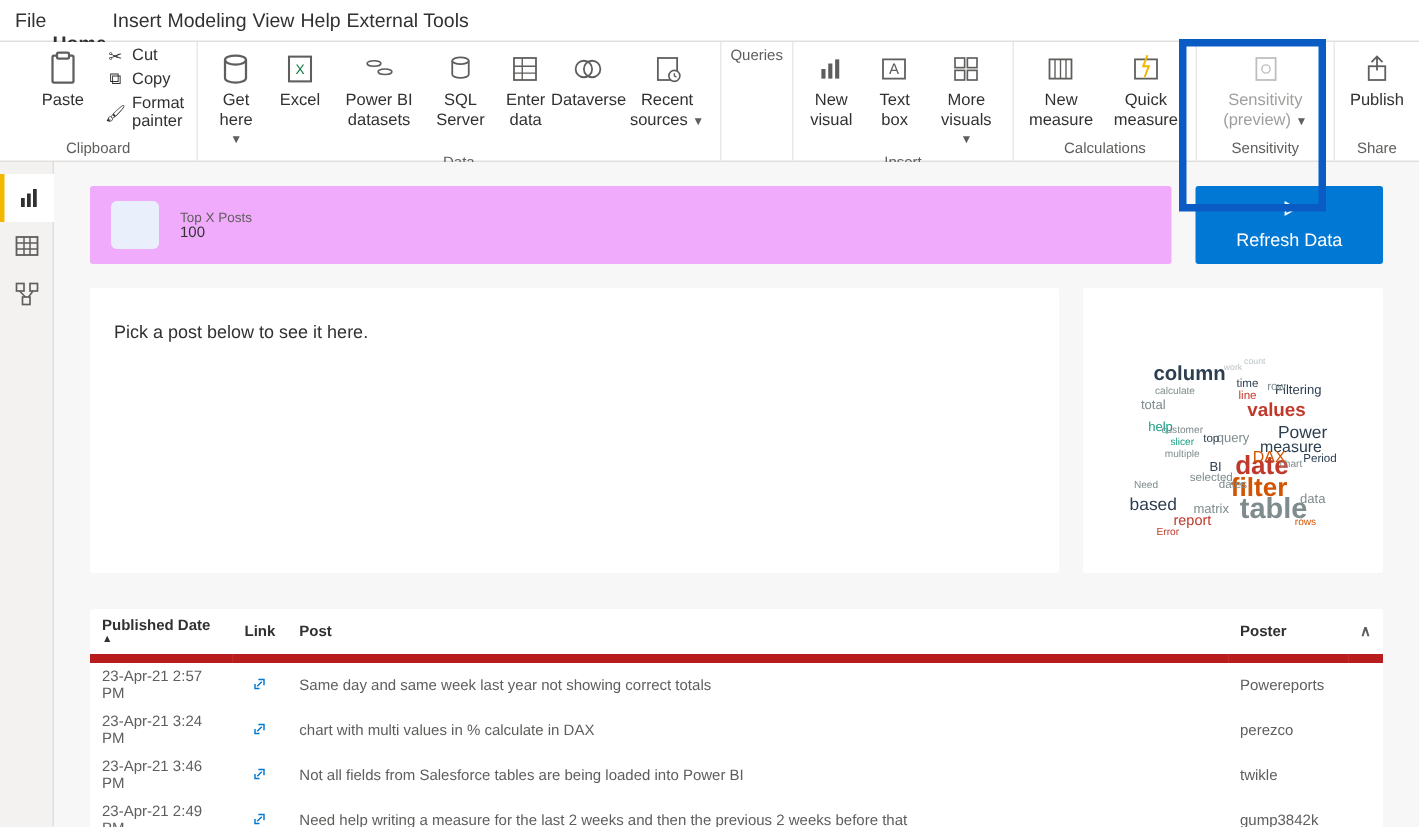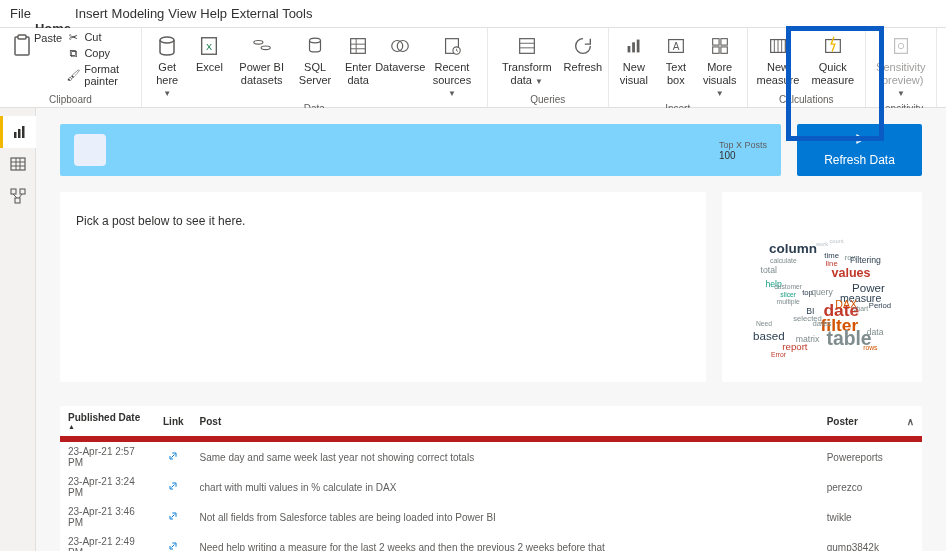--- a/index.html
+++ b/index.html
@@ -16,38 +16,38 @@
   .ribbon { display: flex; background: #fff; height: 80px; border-bottom: 1px solid #e1dfdd; position: relative; }
   .ribbon-group { display: flex; flex-direction: column; align-items: center; border-right: 1px solid #e8e8e8; padding: 2px 6px 1px; }
   .ribbon-group-items { display: flex; align-items: flex-start; flex: 1; gap: 4px; }
   .ribbon-group-label { font-size: 10px; color: #605e5c; padding: 2px 0 1px; }
   .ribbon-btn { display: flex; flex-direction: column; align-items: center; justify-content: flex-start; padding: 2px 4px; cursor: pointer; min-width: 38px; }
   .ribbon-btn-icon { width: 28px; height: 28px; display: flex; align-items: center; justify-content: center; margin-bottom: 1px; }
   .ribbon-btn-label { font-size: 11px; text-align: center; line-height: 1.15; color: #323130; }
   .ribbon-btn.disabled .ribbon-btn-label { color: #a19f9d; }
   .dropdown-caret { font-size: 8px; color: #605e5c; }
   
-  .clipboard-group .paste-btn { display: flex; flex-direction: row; align-items: flex-start; padding: 2px 4px; }
+  .clipboard-group .paste-btn { display: flex; flex-direction: column; align-items: flex-end; padding: 2px 4px; margin-left: 16px; }
   .clipboard-small { display: flex; flex-direction: column; gap: 2px; margin-left: 4px; }
   .clipboard-small-btn { display: flex; align-items: center; gap: 4px; font-size: 11px; padding: 1px 2px; cursor: pointer; }
   .clipboard-small-btn .small-icon { width: 14px; height: 12px; display:flex; align-items:center; justify-content:center; }
   
   .highlight-box { position: absolute; top: -2px; right: 62px; width: 98px; height: 115px; border: 5px solid #0a5cc4; pointer-events: none; z-index: 10; }
   
   
   .main-area { display: flex; height: calc(551px - 108px); }
   .left-rail { width: 36px; background: #f3f2f1; border-right: 1px solid #e1dfdd; display: flex; flex-direction: column; padding-top: 8px; }
   .rail-btn { width: 36px; height: 32px; display: flex; align-items: center; justify-content: center; cursor: pointer; }
   .rail-btn.active { border-left: 3px solid #f2b800; background: #fff; }
   .rail-icon { width: 16px; height: 16px; }
   
   
   .canvas { flex: 1; background: #f7f7f7; padding: 16px 24px; overflow: auto; position: relative; }
   .top-row { display: flex; gap: 16px; margin-bottom: 16px; align-items: stretch; }
-  .card-topx { background: #7dd3fc; flex: 1; padding: 10px 14px; display: flex; align-items: center; gap: 14px; border-radius: 2px; justify-content: space-between; }
+  .card-topx { background: #f0abfc; flex: 1; padding: 10px 14px; display: flex; align-items: center; gap: 14px; border-radius: 2px; }
   .topx-square { width: 32px; height: 32px; background: #eaf0fb; border-radius: 4px; }
   .topx-text .label { font-size: 9px; color: #605e5c; }
   .topx-text .value { font-size: 10px; font-weight: 400; color: #323130; }
   .refresh-btn { background: #0078d4; color: #fff; border: none; width: 125px; display: flex; align-items: center; justify-content: center; gap: 8px; font-size: 12px; cursor: pointer; border-radius: 2px; flex-direction: column; }
   .refresh-btn svg { width: 12px; height: 12px; }
   
   .mid-row { display: flex; gap: 16px; margin-bottom: 24px; }
   .pick-card { background: #fff; flex: 1; padding: 22px 16px; font-size: 12px; color: #323130; height: 190px; border-radius: 2px; }
   .wordcloud-card { background: #fff; width: 200px; height: 190px; padding: 8px; display: flex; align-items: center; justify-content: center; border-radius: 2px; }
   .wordcloud-card svg { width: 100%; height: 100%; }
@@ -176,42 +176,20 @@
             </svg>
           </div>
         <div class="ribbon-btn-label"><span>Recent
 sources</span> <span class="dropdown-caret">▼</span></div>
       </div>
     </div>
     <div class="ribbon-group-label">Data</div>
   </div>
 
   <div class="ribbon-group">
-    <div class="ribbon-group-items">
-      <div class="ribbon-btn">
-        <div class="ribbon-btn-icon">
-            <svg viewBox="0 0 24 24" width="22" height="22">
-              <rect x="4" y="4" width="16" height="16" fill="none" stroke="#605e5c" stroke-width="1.3"></rect>
-              <line x1="4" y1="9" x2="20" y2="9" stroke="#605e5c"></line>
-              <line x1="4" y1="14" x2="20" y2="14" stroke="#605e5c"></line>
-            </svg>
-          </div>
-        <div class="ribbon-btn-label"><span>Transform
-data</span> <span class="dropdown-caret">▼</span></div>
-      </div>
-      <div class="ribbon-btn">
-        <div class="ribbon-btn-icon">
-            <svg viewBox="0 0 24 24" width="22" height="22">
-              <path d="M12 4a8 8 0 1 0 8 8" fill="none" stroke="#605e5c" stroke-width="1.5"></path>
-              <path d="M20 4v6h-6" fill="none" stroke="#605e5c" stroke-width="1.5"></path>
-            </svg>
-          </div>
-        <div class="ribbon-btn-label">Refresh</div>
-      </div>
-    </div>
     <div class="ribbon-group-label">Queries</div>
   </div>
 
   <div class="ribbon-group">
     <div class="ribbon-group-items">
       <div class="ribbon-btn">
         <div class="ribbon-btn-icon">
             <svg viewBox="0 0 24 24" width="22" height="22">
               <rect x="5" y="12" width="3" height="7" fill="#605e5c"></rect>
               <rect x="10" y="8" width="3" height="11" fill="#605e5c"></rect>

